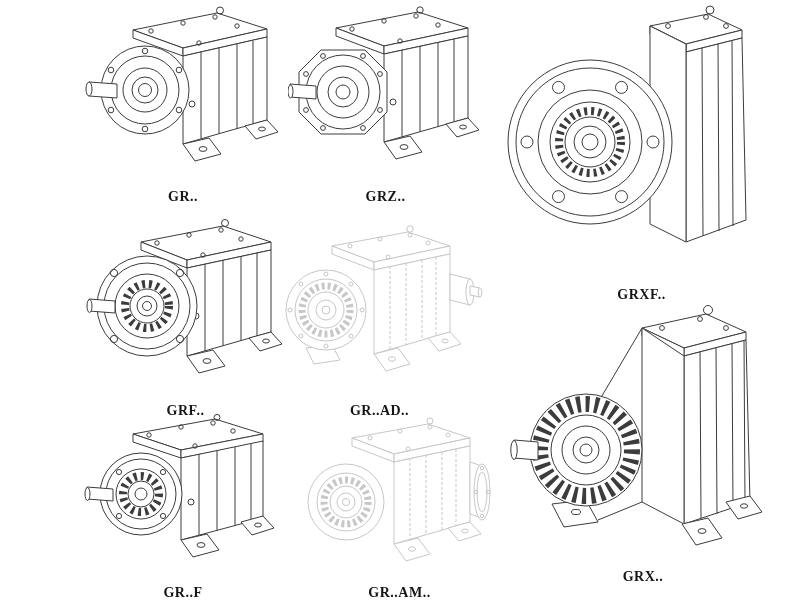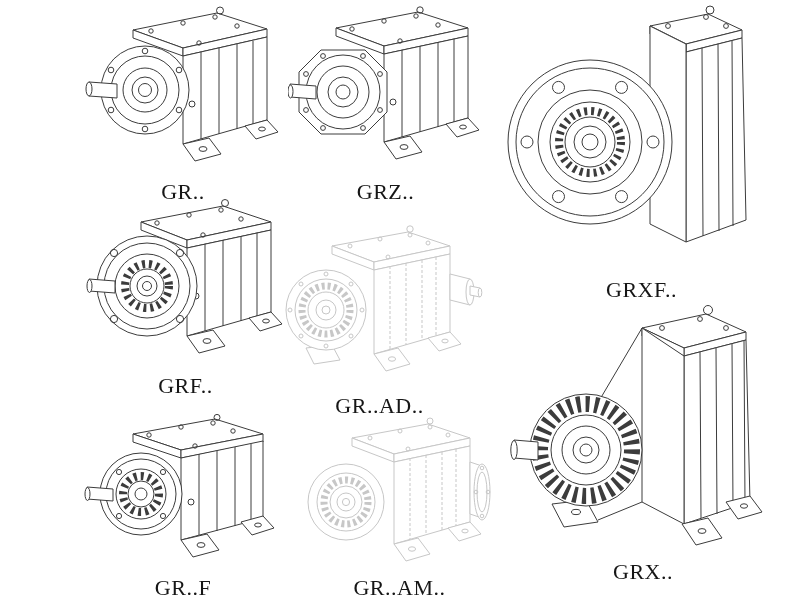--- a/index.html
+++ b/index.html
@@ -1,19 +1,19 @@
 <!DOCTYPE html>
 <html><head>
 <meta charset="utf-8">
 <style>
   * { margin:0; padding:0; box-sizing:border-box; }
   html,body { width:800px; height:600px; background:#ffffff; font-family:"Liberation Serif", serif; }
   .canvas { position:relative; width:800px; height:600px; background:#ffffff; overflow:hidden; }
   .cell { position:absolute; display:flex; flex-direction:column; align-items:center; }
-  .caption { font-weight:normal; font-size:22px; color:#161616; letter-spacing:.5px; margin-top:3px; }
+  .caption { font-weight:bold; font-size:14px; color:#161616; letter-spacing:.5px; margin-top:13px; }
   svg { display:block; }
   .ink  { stroke:#3c3c3c; fill:none;    stroke-width:1; }
   .inkf { stroke:#3c3c3c; fill:#ffffff; stroke-width:1; }
   .teeth{ stroke:#3c3c3c; fill:none; stroke-width:8;  stroke-dasharray:3 4; }
   .fan  { stroke:#3c3c3c; fill:none; stroke-width:16; stroke-dasharray:4 5; }
   .gh   { stroke:#c7c7c7; fill:none;    stroke-width:1; }
   .ghf  { stroke:#c7c7c7; fill:#ffffff; stroke-width:1; }
   .ghd  { stroke:#c7c7c7; fill:none;    stroke-width:1; stroke-dasharray:3 2; }
   .gteeth{ stroke:#c7c7c7; fill:none; stroke-width:7; stroke-dasharray:3 3; }
 </style>
@@ -167,21 +167,21 @@
           <circle cx="18" cy="68" r="2.4"></circle>
       </g>
       <g class="inkf">
         <polygon points="2,78 28,80 28,93 2,91"></polygon>
           <ellipse cx="2.5" cy="85.5" rx="2.5" ry="6.5"></ellipse>
       </g>
     </svg>
     <div class="caption">GRZ..</div>
   </div>
 
-  <div class="cell" style="left:83px; top:198px; width:205px;text-align:center;">
+  <div class="cell" style="left:83px; top:218px; width:205px;text-align:center;">
     <svg viewBox="0 0 205 172" width="205" height="172">
       <g class="inkf">
         <polygon points="58,24 140,8 188,24 104,42"></polygon>
         <polygon points="58,24 104,42 104,50 58,32"></polygon>
         <polygon points="104,42 188,24 188,32 104,50"></polygon>
       </g>
       <g class="ink">
         <circle cx="74" cy="25" r="2.2"></circle>
           <circle cx="106" cy="17" r="2.2"></circle>
           <circle cx="138" cy="12" r="2.2"></circle>

